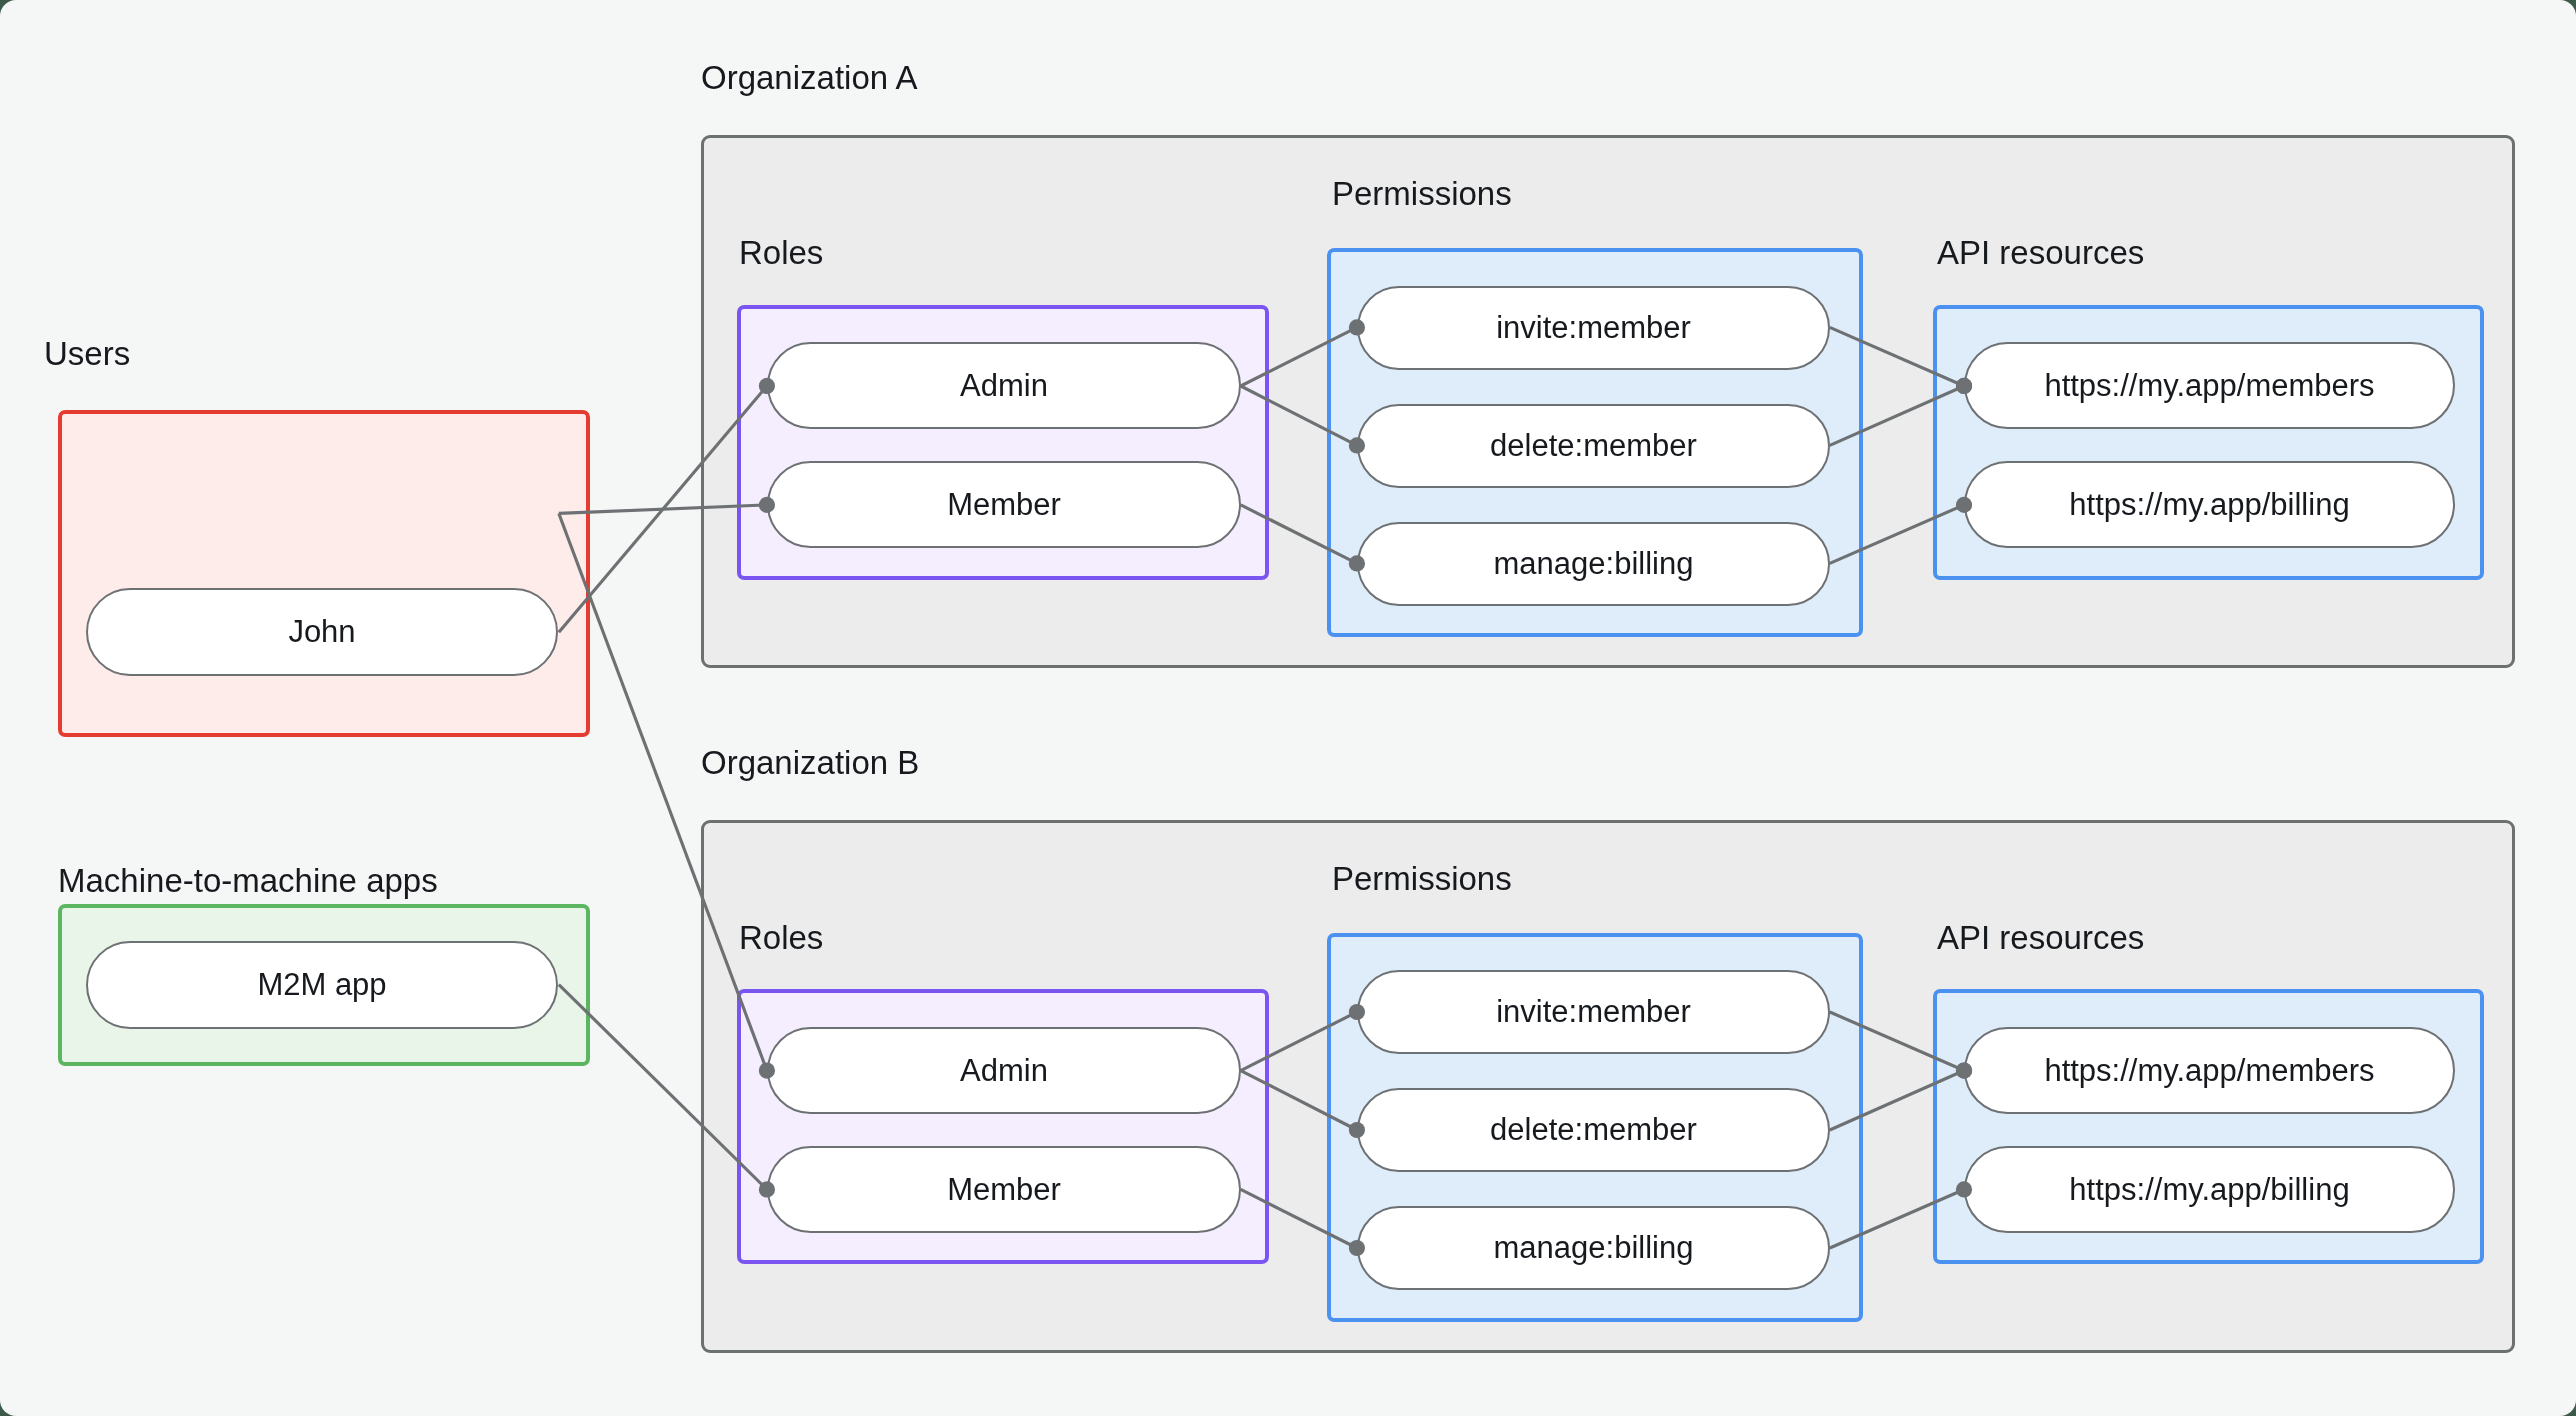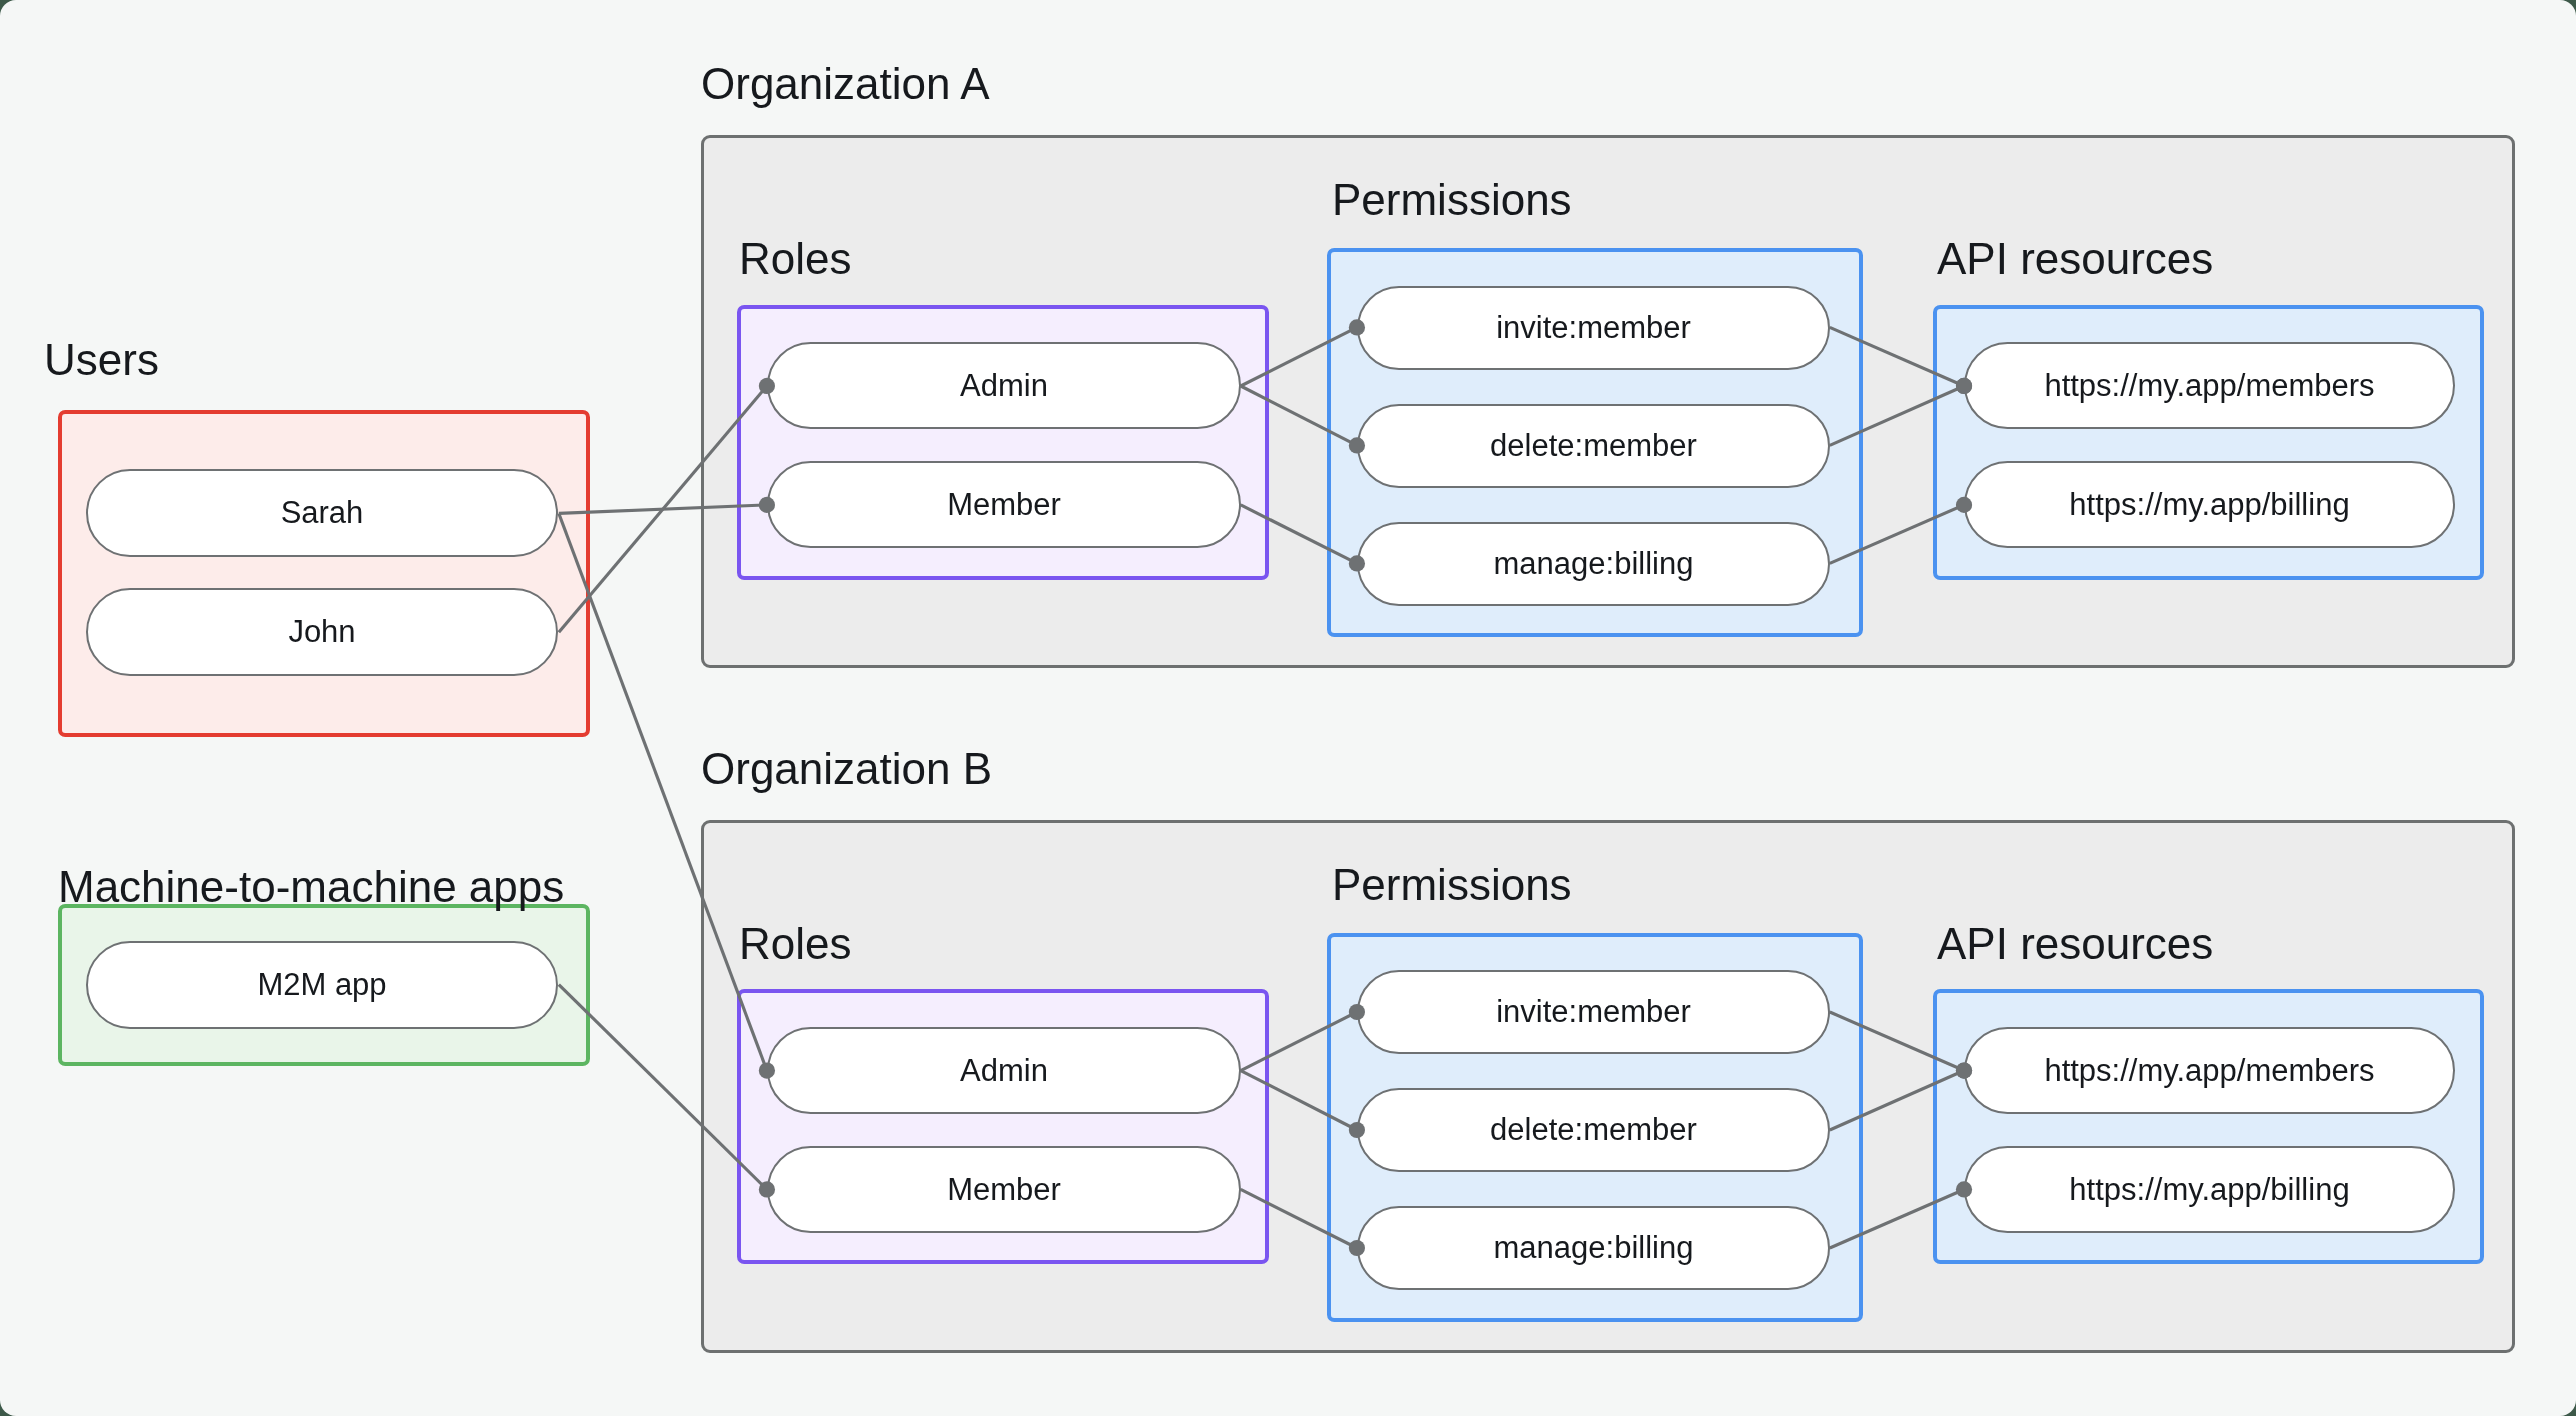--- a/index.html
+++ b/index.html
@@ -25,21 +25,21 @@
     width: 2576px;
     height: 1416px;
     background: var(--page_bg, #f5f7f6);
     border-radius: 16px;
     overflow: hidden;
     font-family: "Liberation Sans", "DejaVu Sans", sans-serif;
     color: var(--text, #16191d);
   }
   .section-label {
     position: absolute;
-    font-size: 44px;
+    font-size: 33px;
     line-height: 1.15;
     font-weight: 500;
     white-space: nowrap;
     color: var(--text, #16191d);
     z-index: 3;
   }
   .group {
     position: absolute;
     box-sizing: border-box;
     z-index: 1;
@@ -95,21 +95,20 @@
   }
 </style>
 </head>
 <body style="background: rgb(61, 89, 73);">
 
 <div id="stage" style="transform: scale(1); left: 0px; top: 0px;">
 <div id="canvas">
 
   <div class="section-label" style="left:44px; top:335px;">Users</div>
   <div class="group users-box" style="left:58px; top:410px; width:532px; height:327px;"></div>
-  <div class="pill" style="left:86px; top:469px; width:472px; height:88px;">Sarah</div>
   <div class="pill" style="left:86px; top:588px; width:472px; height:88px;text-align:right;">John</div>
 
   <div class="section-label" style="left:58px; top:834px;margin-top:28px;">Machine-to-machine apps</div>
   <div class="group m2m-box" style="left:58px; top:904px; width:532px; height:162px;"></div>
   <div class="pill" style="left:86px; top:941px; width:472px; height:88px;">M2M app</div>
 
   <div class="section-label" style="left:701px; top:59px;">Organization A</div>
   <div class="group org" style="left:701px; top:135px; width:1814px; height:533px;"></div>
 
   <div class="section-label" style="left:739px; top:234px;">Roles</div>

